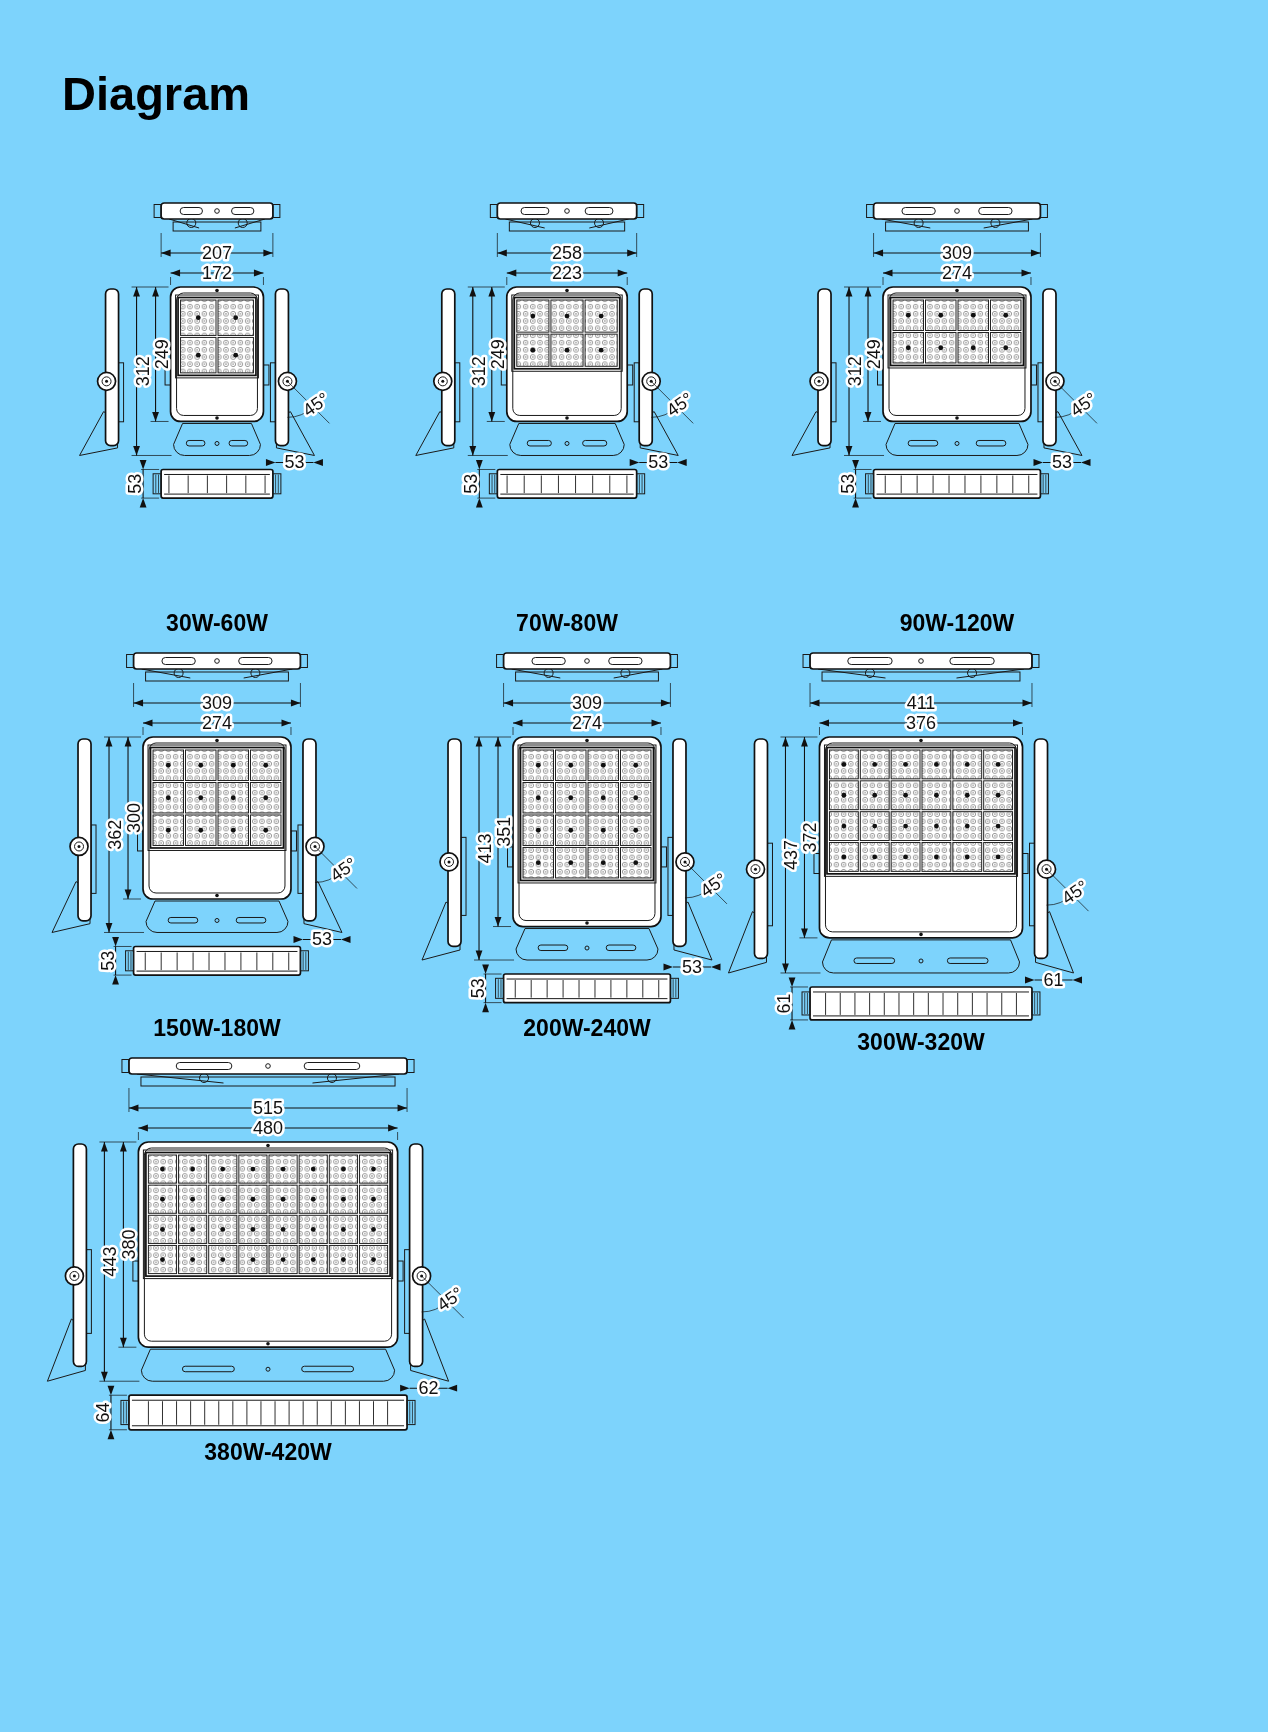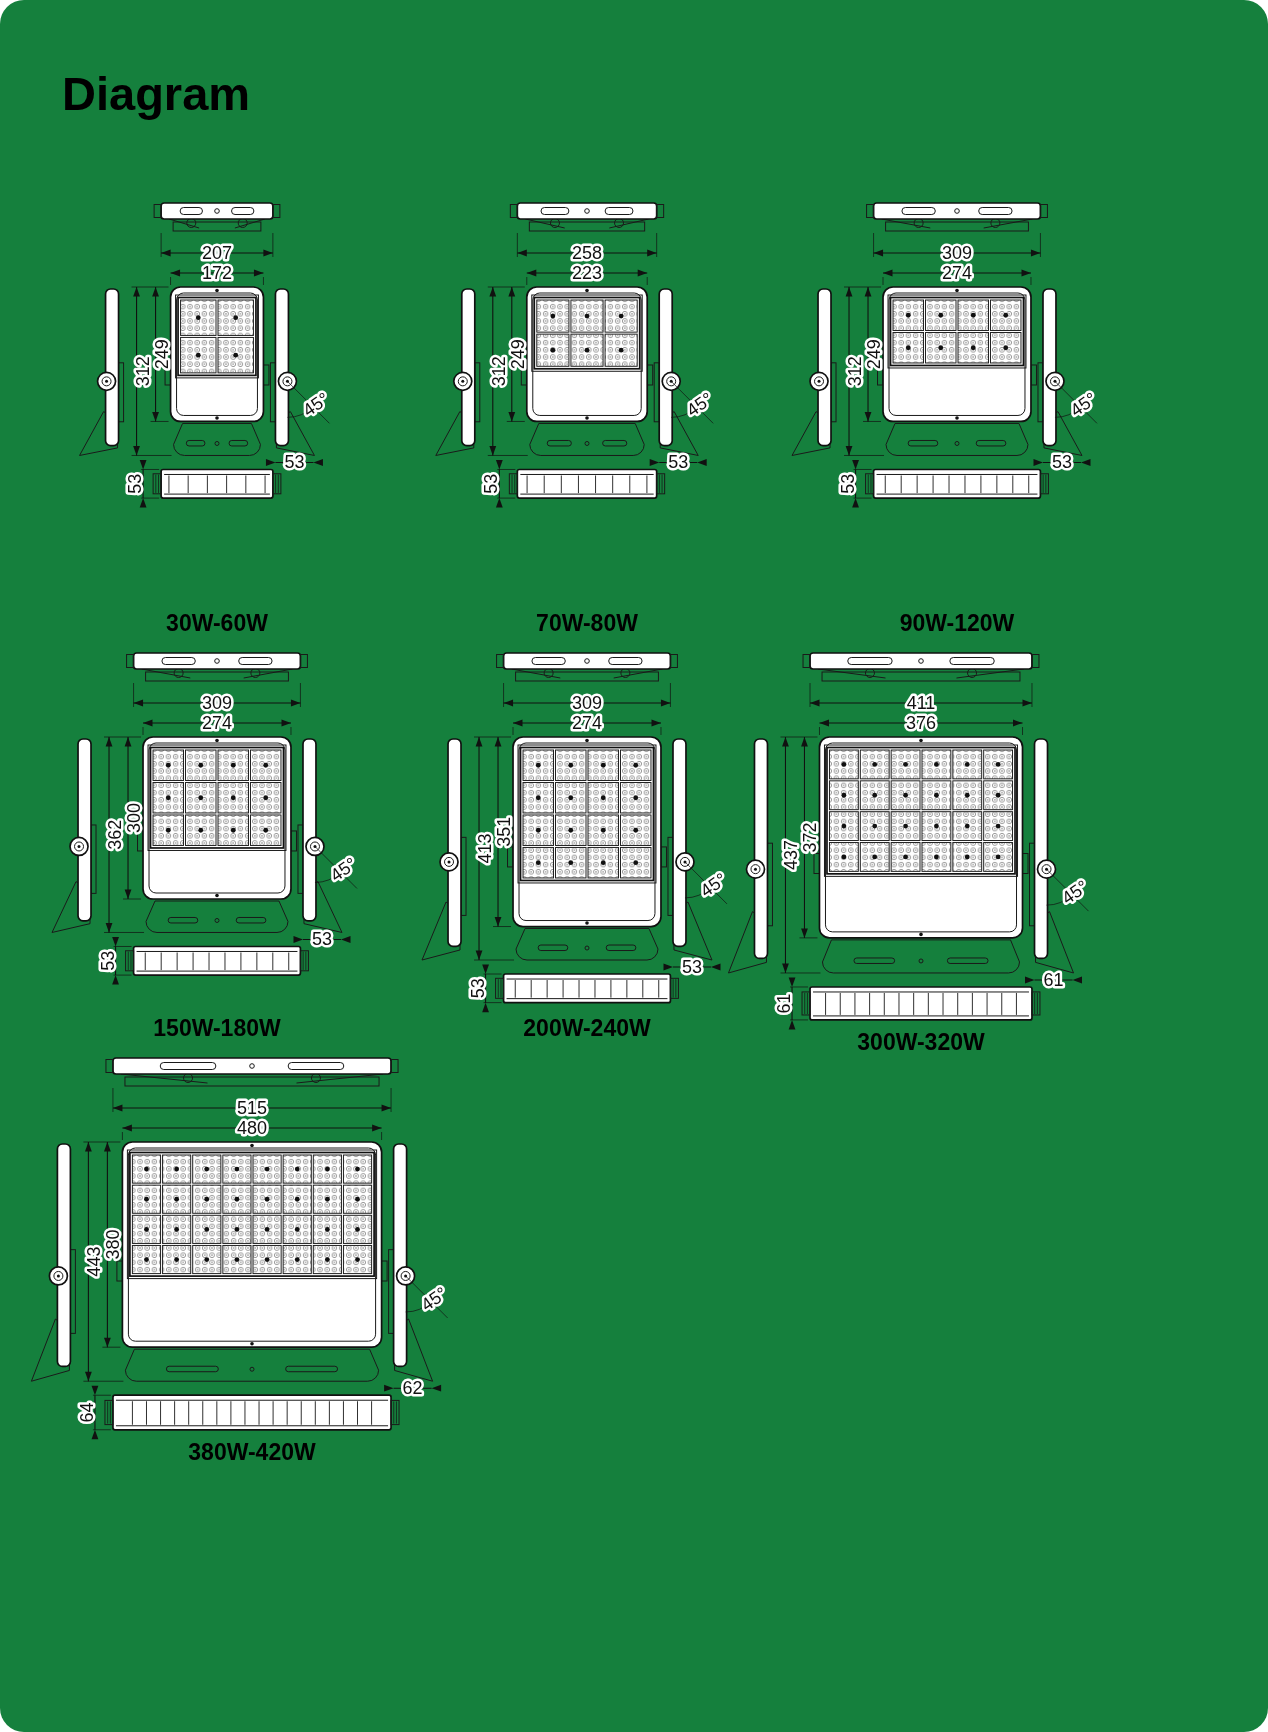--- a/index.html
+++ b/index.html
@@ -1,18 +1,18 @@
 <!DOCTYPE html>
 <html><head>
 <meta charset="utf-8">
 <style>
   * { margin:0; padding:0; box-sizing:border-box; }
   html,body { background:#ffffff; }
   body { width:1268px; height:1732px; position:relative; font-family:"Liberation Sans",sans-serif; }
-  #page { position:absolute; left:0; top:0; width:1268px; height:1732px; background:#15803d; overflow:hidden;border-radius:24px; }
+  #page { position:absolute; left:0; top:0; width:1268px; height:1732px; background:#7dd3fc; overflow:hidden; }
   h1#title { position:absolute; left:62px; top:66px; font-size:47px; font-weight:800; color:#000; letter-spacing:0; }
   .cell { position:absolute;text-decoration:underline; }
   .cell svg { overflow:visible; display:block; }
   .s1 { stroke:#1a1a1a; fill:none; }
   .s2 { stroke:#111111; stroke-width:1.7; }
   .ln { stroke:#111111; stroke-width:1.1; }
   .xln { stroke:#111111; stroke-width:0.7; }
   text.dim { font-family:"Liberation Sans",sans-serif; font-size:18px; font-weight:500; fill:#111;
              paint-order:stroke; stroke:#ffffff; stroke-width:5px; stroke-linejoin:round; }
   text.model { font-family:"Liberation Sans",sans-serif; font-size:23px; font-weight:700; fill:#000; }
@@ -148,21 +148,21 @@
           <g>
             <line x1="115.11000000000001" y1="274.48" x2="115.11000000000001" y2="303.1" class="ln"></line>
             <path d="M0 0 L-9.5 -3.4 L-9.5 3.4 Z" transform="translate(115.11000000000001,274.48) rotate(90)" fill="#111"></path>
             <path d="M0 0 L-9.5 -3.4 L-9.5 3.4 Z" transform="translate(115.11000000000001,303.1) rotate(-90)" fill="#111"></path>
             <text transform="translate(107.11000000000001,288.79) rotate(-90)" text-anchor="middle" class="dim" dy="6">53</text>
           </g>
         </g>
         <text x="189" y="436" text-anchor="middle" class="model">30W-60W</text>
       </svg>
     </div>
-  <div class="cell" id="cell-1" style="left: 398px; top: 195px; width: 372px; height: 450px;">
+  <div class="cell" id="cell-1" style="left: 378px; top: 195px; width: 372px; height: 450px;">
       <svg width="372" height="450" viewBox="0 0 372 450">
         <defs>
           <pattern id="ledp1" width="7.2" height="7.2" patternUnits="userSpaceOnUse">
             <circle cx="3.6" cy="3.6" r="2.4" fill="none" stroke="#888" stroke-width="0.8"></circle>
             <circle cx="3.6" cy="3.6" r="0.8" fill="#999"></circle>
           </pattern>
         </defs>
         <g>
           <g>
             <rect x="131.33999999999997" y="27" width="115.32000000000002" height="9" class="s1" fill="#fff"></rect>
@@ -927,21 +927,21 @@
           <g>
             <line x1="60.02999999999999" y1="341.98" x2="60.02999999999999" y2="374.92" class="ln"></line>
             <path d="M0 0 L-9.5 -3.4 L-9.5 3.4 Z" transform="translate(60.02999999999999,341.98) rotate(90)" fill="#111"></path>
             <path d="M0 0 L-9.5 -3.4 L-9.5 3.4 Z" transform="translate(60.02999999999999,374.92) rotate(-90)" fill="#111"></path>
             <text transform="translate(52.02999999999999,358.45000000000005) rotate(-90)" text-anchor="middle" class="dim" dy="6">61</text>
           </g>
         </g>
         <text x="189" y="404.92" text-anchor="middle" class="model">300W-320W</text>
       </svg>
     </div>
-  <div class="cell" id="cell-6" style="left: 14px; top: 1050px; width: 470px; height: 420px;">
+  <div class="cell" id="cell-6" style="left: 30px; top: 1050px; width: 470px; height: 420px;">
       <svg width="470" height="420" viewBox="0 0 470 420">
         <defs>
           <pattern id="ledp6" width="7.2" height="7.2" patternUnits="userSpaceOnUse">
             <circle cx="3.6" cy="3.6" r="2.4" fill="none" stroke="#888" stroke-width="0.8"></circle>
             <circle cx="3.6" cy="3.6" r="0.8" fill="#999"></circle>
           </pattern>
         </defs>
         <g>
           <g>
             <rect x="110.94999999999999" y="27" width="254.10000000000002" height="9" class="s1" fill="#fff"></rect>

